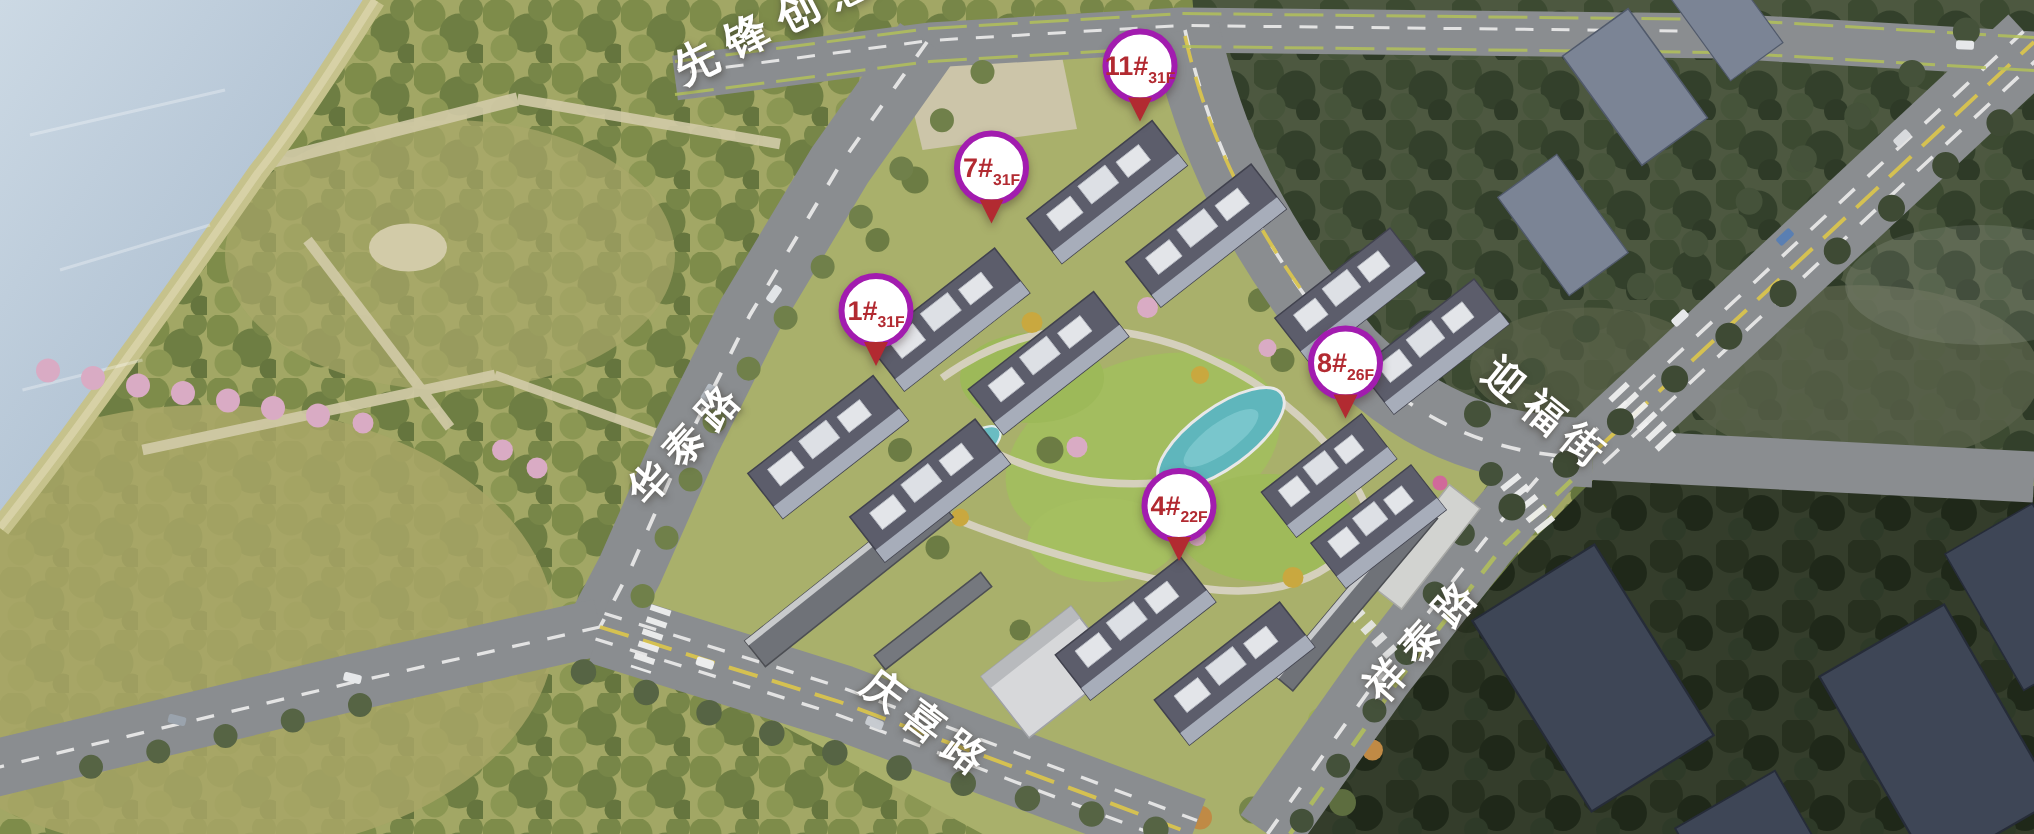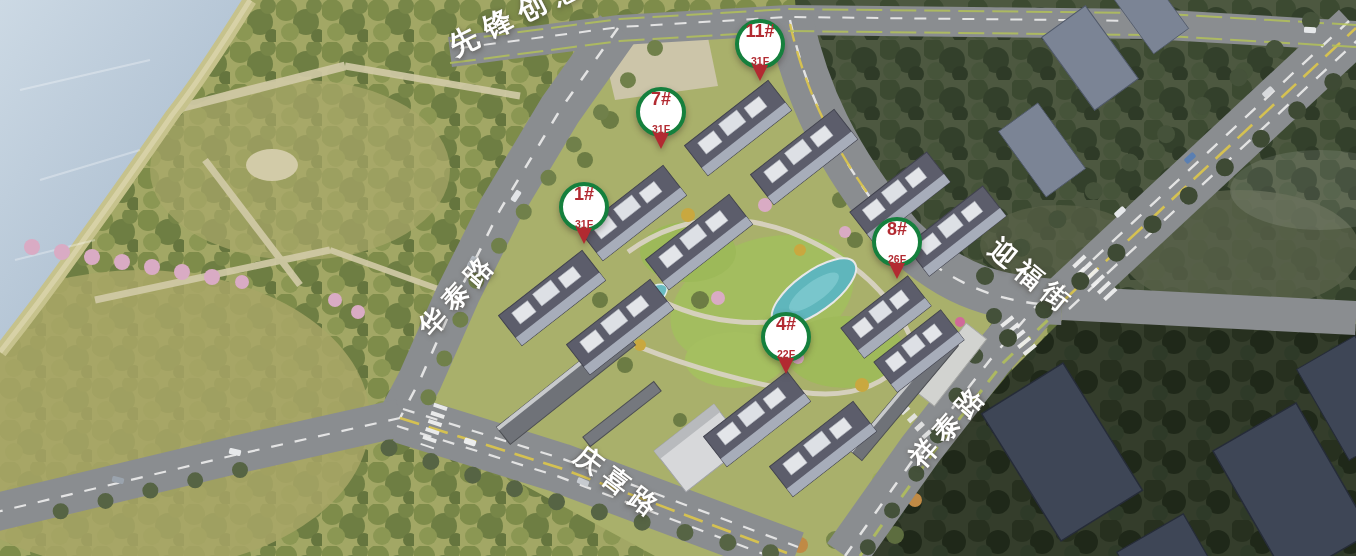--- a/index.html
+++ b/index.html
@@ -8,22 +8,22 @@
     font-family:"Liberation Sans","DejaVu Sans",sans-serif;
     background:#a2a765;
   }
   .stage svg{position:absolute;left:0;top:0;}
   
   .pin{
     position:absolute;width:60px;display:flex;flex-direction:column;align-items:center;
     filter:drop-shadow(0 3px 3px rgba(40,20,20,.35));z-index:20;cursor:pointer;
   }
   .pin-circle{
-    width:42px;height:42px;background:#fff;border:4px solid #15803d;border-radius:50%;
-    display:flex;flex-direction:column;align-items:center;justify-content:center;line-height:1;
+    width:42px;height:42px;background:#fff;border:4px solid #a21caf;border-radius:50%;
+    display:flex;flex-direction:row;align-items:center;justify-content:center;line-height:1;
   }
   .pin-num{color:#b22a31;font-size:18px;font-weight:bold;letter-spacing:0;}
   .pin-floor{color:#b22a31;font-size:10.5px;font-weight:bold;margin-top:16px;}
   .pin-tail{
     width:0;height:0;margin-top:-4px;
     border-left:8px solid transparent;border-right:8px solid transparent;
     border-top:16px solid #b22a31;
   }
   
   .road-label{

